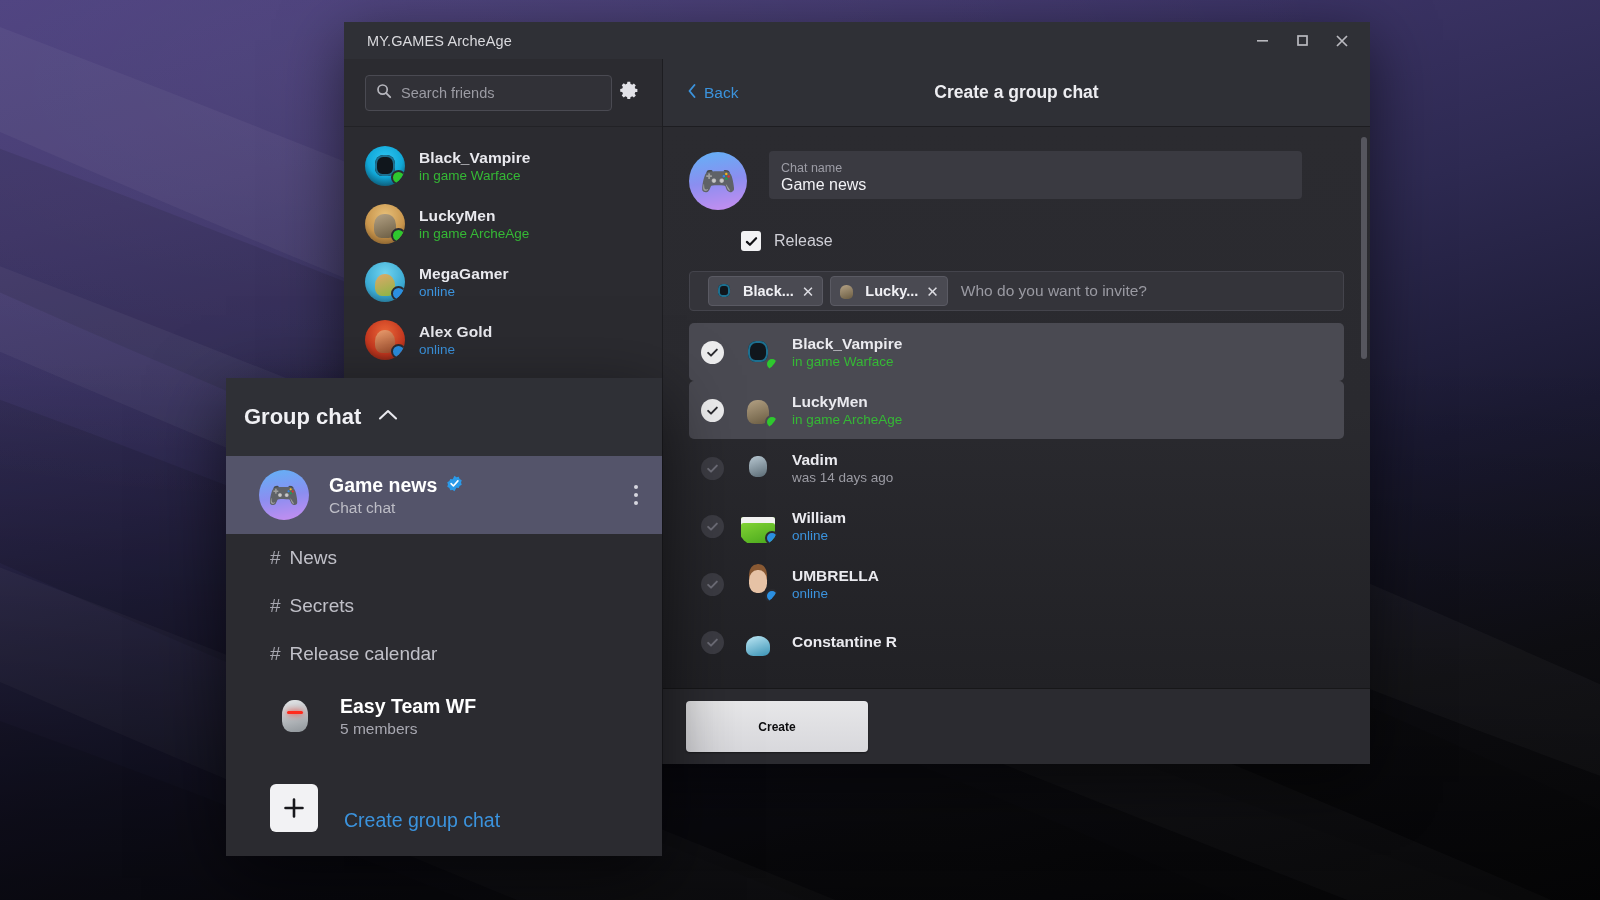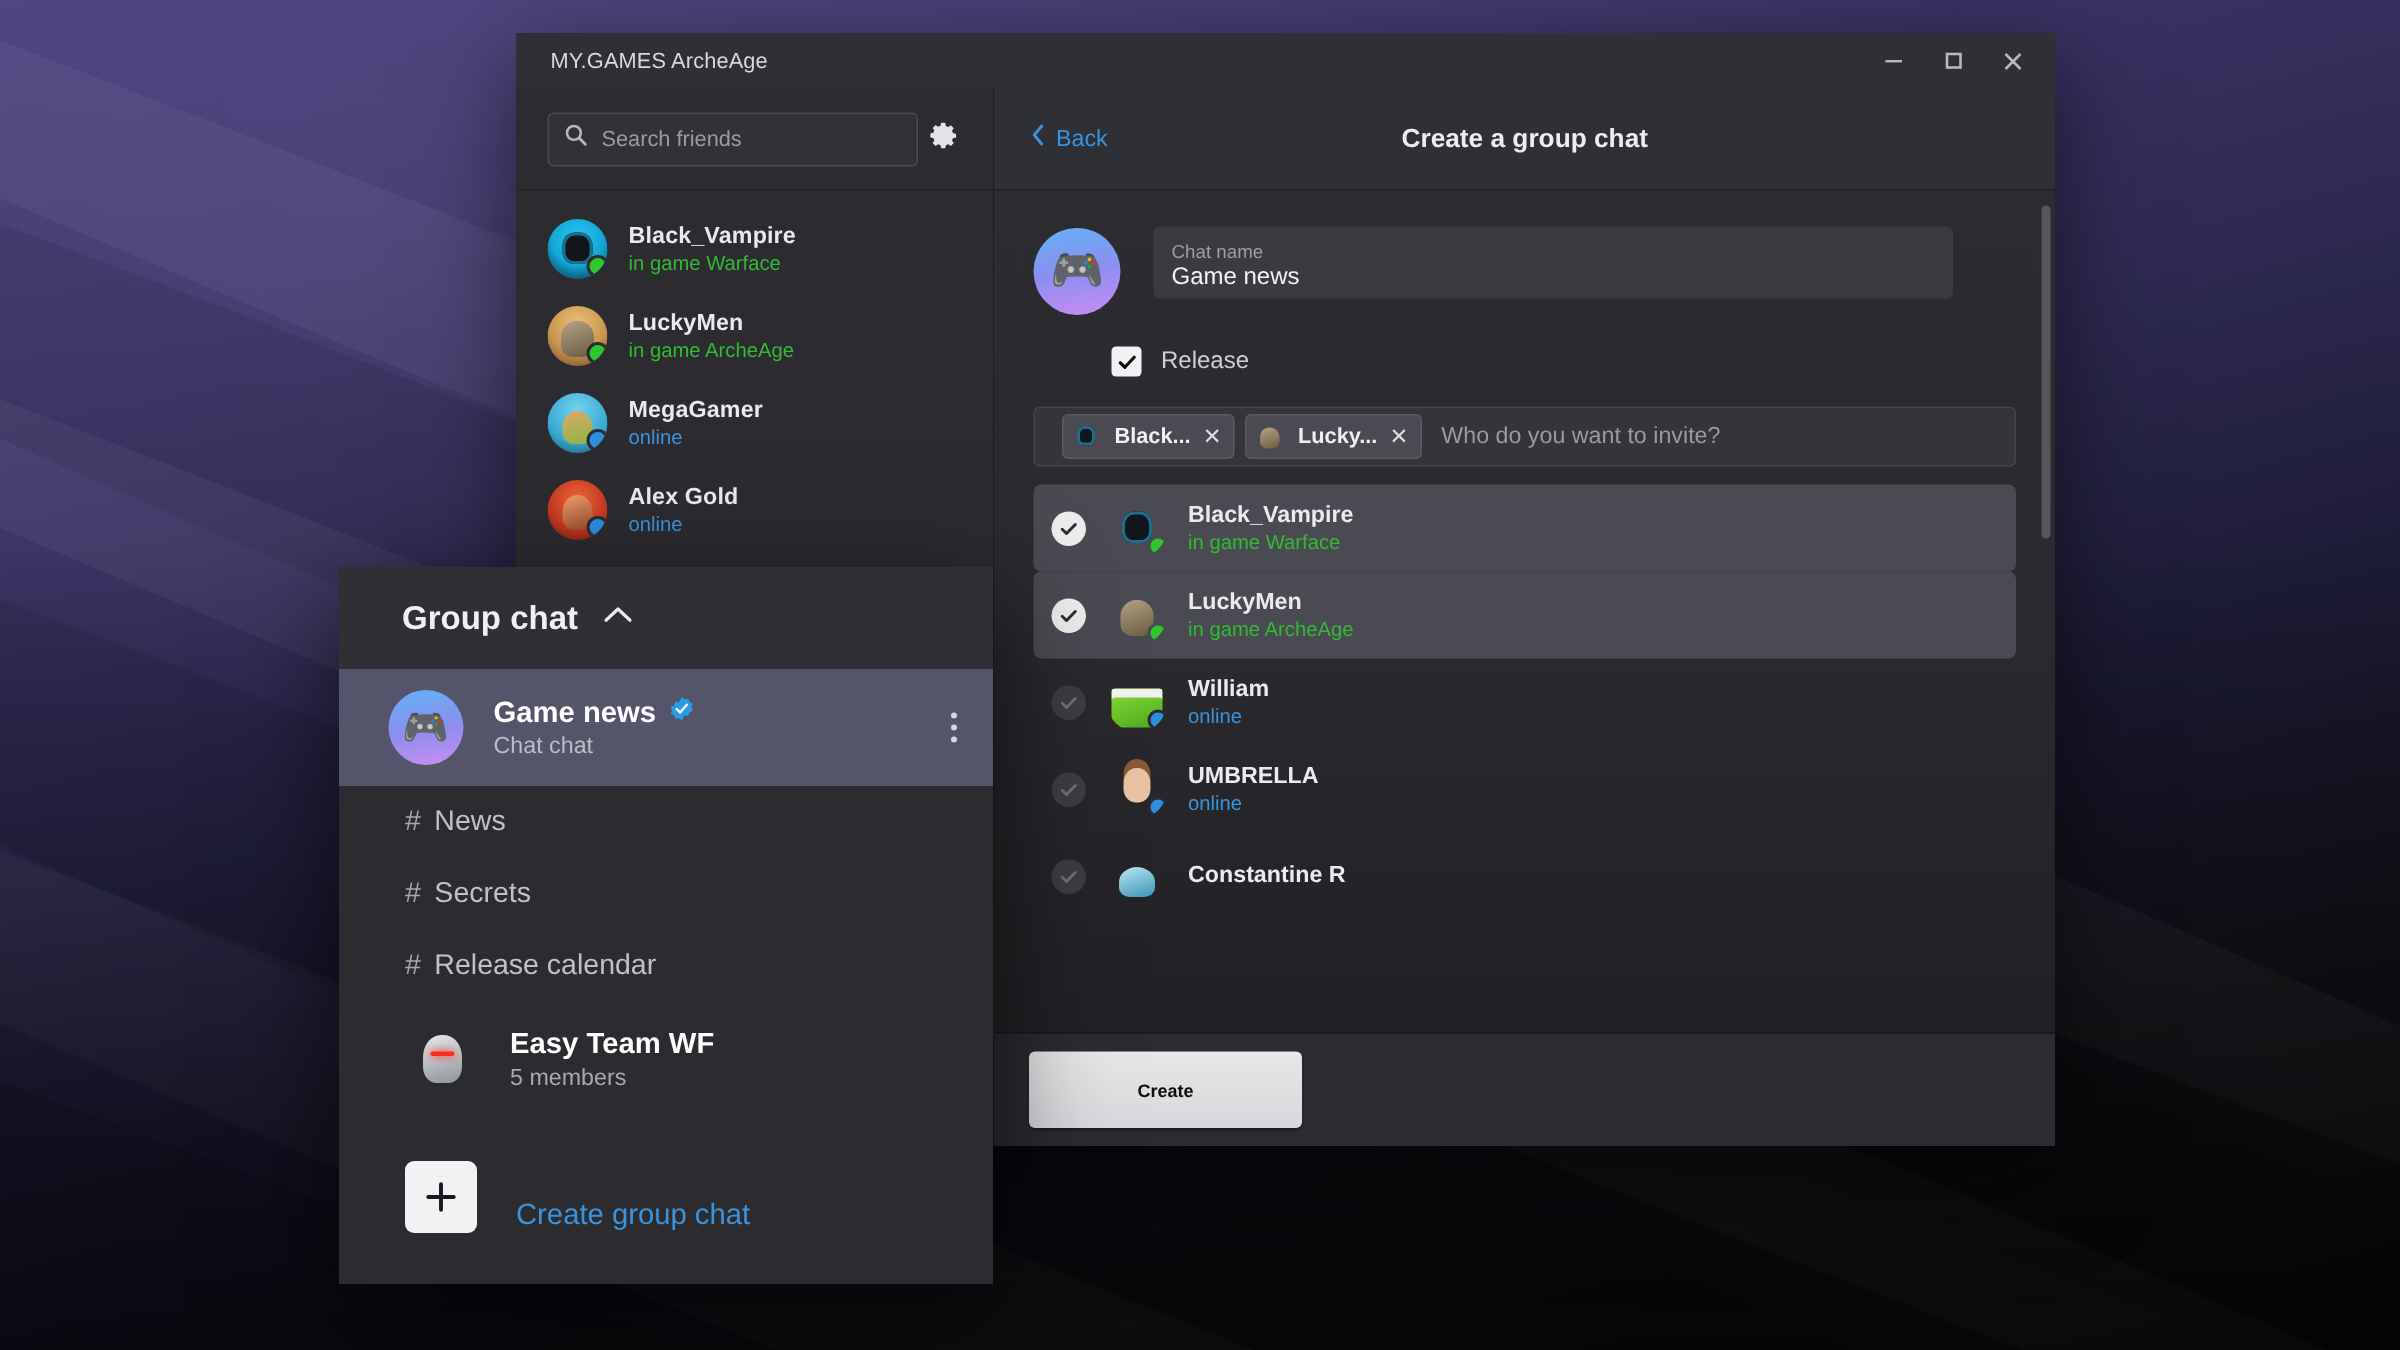--- a/index.html
+++ b/index.html
@@ -274,23 +274,23 @@
   
   #overlay {
     position: absolute;
     left: 226px; top: 378px;
     width: 436px; height: 478px;
     background: #2b2b30;
     box-shadow: 0 22px 70px rgba(0,0,0,0.6);
     overflow: hidden;
   }
   #ov-head {
-    height: 68px;
+    height: 78px;
     display: flex; align-items: center; gap: 16px;
-    padding-left: 42px;
+    padding-left: 18px;
     background: #2f3036;
   }
   #ov-head .t { font-size: 22px; font-weight: 700; color: #f0f0f4; }
   #gc-row {
     height: 78px;
     background: #54546a;
     display: flex; align-items: center;
     padding: 0 20px 0 33px;
     position: relative;
   }
@@ -539,20 +539,32 @@
                     <span class="p-name">LuckyMen</span>
                     <span class="p-status green">in game ArcheAge</span>
                   </div>
                 </div>
                 <div class="person">
                   <span class="check off">
                     <svg width="13" height="13" viewBox="0 0 14 14">
                       <path d="M2.3 7.4 L5.4 10.4 L11.7 3.9" fill="none" stroke="#6e6e78" stroke-width="2.1" stroke-linecap="round" stroke-linejoin="round"></path>
                     </svg>
                   </span>
+                  <div class="p-av"><span class="art a-vd"></span></div>
+                  <div class="p-text">
+                    <span class="p-name">Vadim</span>
+                    <span class="p-status gray">was 14 days ago</span>
+                  </div>
+                </div>
+                <div class="person">
+                  <span class="check off">
+                    <svg width="13" height="13" viewBox="0 0 14 14">
+                      <path d="M2.3 7.4 L5.4 10.4 L11.7 3.9" fill="none" stroke="#6e6e78" stroke-width="2.1" stroke-linecap="round" stroke-linejoin="round"></path>
+                    </svg>
+                  </span>
                   <div class="p-av"><span class="art a-wm"></span><span class="p-dot blue"></span></div>
                   <div class="p-text">
                     <span class="p-name">William</span>
                     <span class="p-status blue">online</span>
                   </div>
                 </div>
                 <div class="person">
                   <span class="check off">
                     <svg width="13" height="13" viewBox="0 0 14 14">
                       <path d="M2.3 7.4 L5.4 10.4 L11.7 3.9" fill="none" stroke="#6e6e78" stroke-width="2.1" stroke-linecap="round" stroke-linejoin="round"></path>

